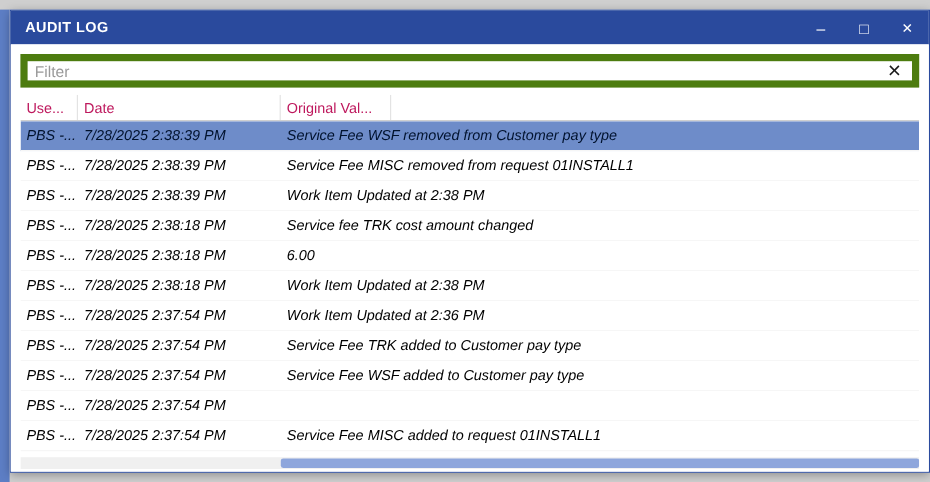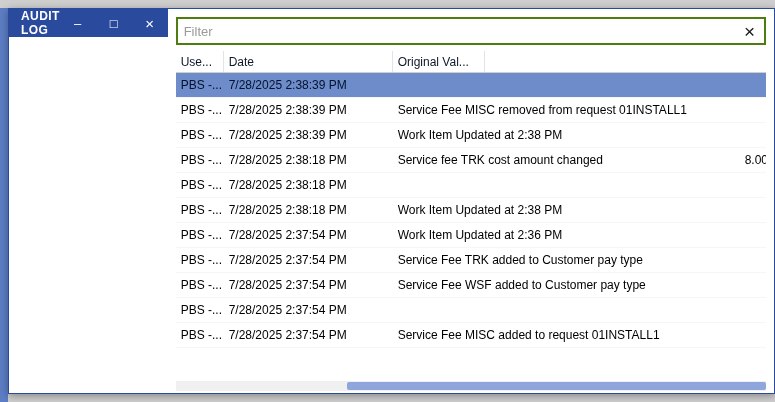--- a/index.html
+++ b/index.html
@@ -10,21 +10,21 @@
     position:relative;
   }
   .bg-left-strip {
     position:absolute; left:0; top:8px; width:8px; height:394px;
     background:var(--left_strip, #5d7ec5);
   }
   .dialog {
     position:absolute; left:8px; top:8px; width:767px; height:386px;
     background:#ffffff;
     border:1px solid var(--titlebar, #2a4a9d);
-    display:flex; flex-direction:row;
+    display:flex; flex-direction:column;
     box-shadow:0 2px 8px rgba(0,0,0,0.35);
   }
   .titlebar {
     height:28px; flex:0 0 28px;
     background:var(--titlebar, #2a4a9d);
     color:#ffffff;
     display:flex; align-items:center;
     padding-left:12px;
   }
   .title { font-size:12px; font-weight:bold; letter-spacing:0.4px; }
@@ -36,21 +36,21 @@
   }
   .win-btn.close { font-size:15px; }
   .dialog-body {
     flex:1; background:#ffffff;
     padding:8px 8px 2px 8px;
     display:flex; flex-direction:column;
     overflow:hidden;
   }
   .filter-box {
     height:28px; flex:0 0 28px;
-    border:2px solid #4d7c0f;
+    border:6px solid #4d7c0f;
     display:flex; align-items:center;
     padding:0 6px 0 6px;
     margin-bottom:6px;
     background:#ffffff;
   }
   .filter-box input {
     flex:1; border:none; outline:none;
     font-family:"Liberation Sans", sans-serif;
     font-size:13px; color:#333333;
     background:transparent;
@@ -60,36 +60,36 @@
     font-size:19px; line-height:1; color:#1a1a1a;
     padding:0 3px; cursor:pointer;
   }
   .grid {
     flex:1; display:flex; flex-direction:column; overflow:hidden;
     background:#ffffff;
   }
   .grid-header {
     display:flex; height:22px; flex:0 0 22px;
     border-bottom:1px solid #cfcfcf;
-    color:#0f172a; font-size:12px;
+    color:#be185d; font-size:12px;
     background:#ffffff;
   }
   .hcell {
     display:flex; align-items:center;
     padding:0 5px;
     border-right:1px solid #e3e3e3;
     overflow:hidden; white-space:nowrap;
     cursor:default;
   }
   .col-user { width:48px; flex:0 0 48px; }
   .col-date { width:169px; flex:0 0 169px; }
   .col-msg  { width:347px; flex:0 0 347px; }
   .col-orig { width:92px;  flex:0 0 92px; }
   .col-new  { flex:1; border-right:none; }
-  .grid-rows { flex:1; overflow:hidden; }
+  .grid-rows { flex:1; overflow:hidden;font-style:italic; }
   .grid-row {
     display:flex; height:25px;
     font-size:12px; color:#000000;
     background:#ffffff;
     border-bottom:1px solid #f6f6f6;
   }
   .grid-row.selected {
     background:var(--selected_row, #6e8cc9);
     color:#00122e;
   }
@@ -138,20 +138,21 @@
       <div class="grid-header">
         <div class="hcell col-user">Use...</div>
         <div class="hcell col-date">Date</div>
         <div class="hcell col-orig">Original Val...</div>
       </div>
 
       <div class="grid-rows" id="rows">
           <div class="grid-row selected">
             <div class="cell col-user">PBS -...</div>
             <div class="cell col-date">7/28/2025 2:38:39 PM</div>
+            <div class="cell col-msg">Service Fee WSF removed from Customer pay type</div>
             <div class="cell col-orig"></div>
             <div class="cell col-new"></div>
           </div>
           <div class="grid-row">
             <div class="cell col-user">PBS -...</div>
             <div class="cell col-date">7/28/2025 2:38:39 PM</div>
             <div class="cell col-msg">Service Fee MISC removed from request 01INSTALL1</div>
             <div class="cell col-orig"></div>
             <div class="cell col-new"></div>
           </div>
@@ -159,25 +160,25 @@
             <div class="cell col-user">PBS -...</div>
             <div class="cell col-date">7/28/2025 2:38:39 PM</div>
             <div class="cell col-msg">Work Item Updated at 2:38 PM</div>
             <div class="cell col-orig"></div>
             <div class="cell col-new"></div>
           </div>
           <div class="grid-row">
             <div class="cell col-user">PBS -...</div>
             <div class="cell col-date">7/28/2025 2:38:18 PM</div>
             <div class="cell col-msg">Service fee TRK cost amount changed</div>
-            <div class="cell col-orig">8.00</div>
           </div>
           <div class="grid-row">
             <div class="cell col-user">PBS -...</div>
             <div class="cell col-date">7/28/2025 2:38:18 PM</div>
+            <div class="cell col-new">6.00</div>
           </div>
           <div class="grid-row">
             <div class="cell col-user">PBS -...</div>
             <div class="cell col-date">7/28/2025 2:38:18 PM</div>
             <div class="cell col-msg">Work Item Updated at 2:38 PM</div>
             <div class="cell col-orig"></div>
             <div class="cell col-new"></div>
           </div>
           <div class="grid-row">
             <div class="cell col-user">PBS -...</div>

